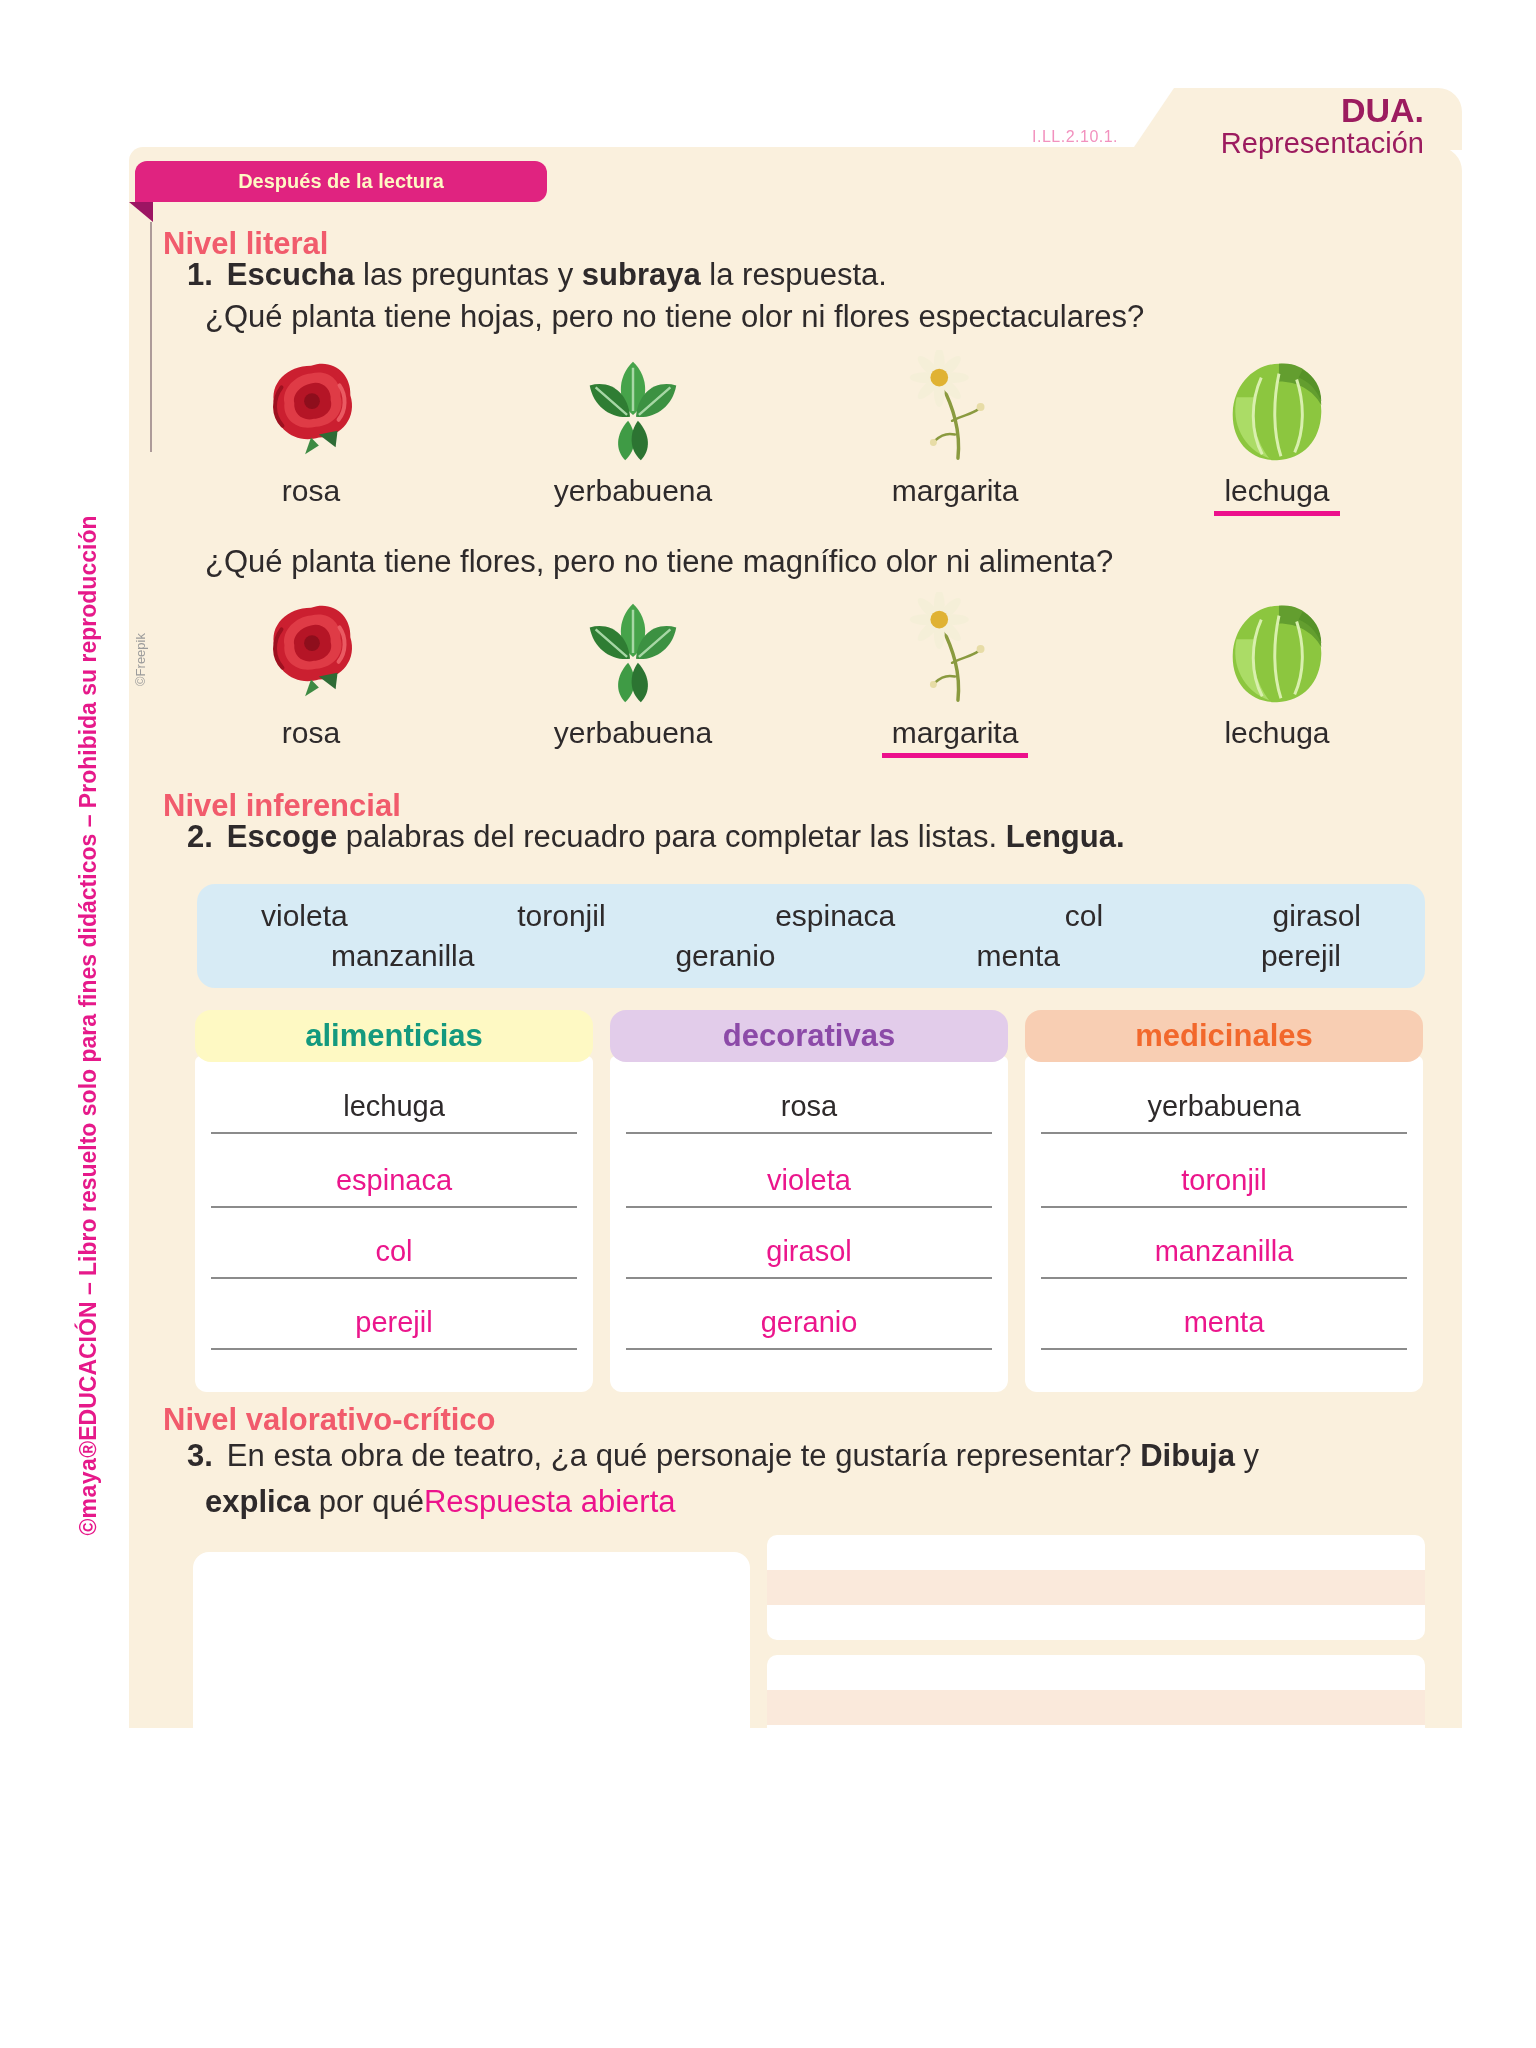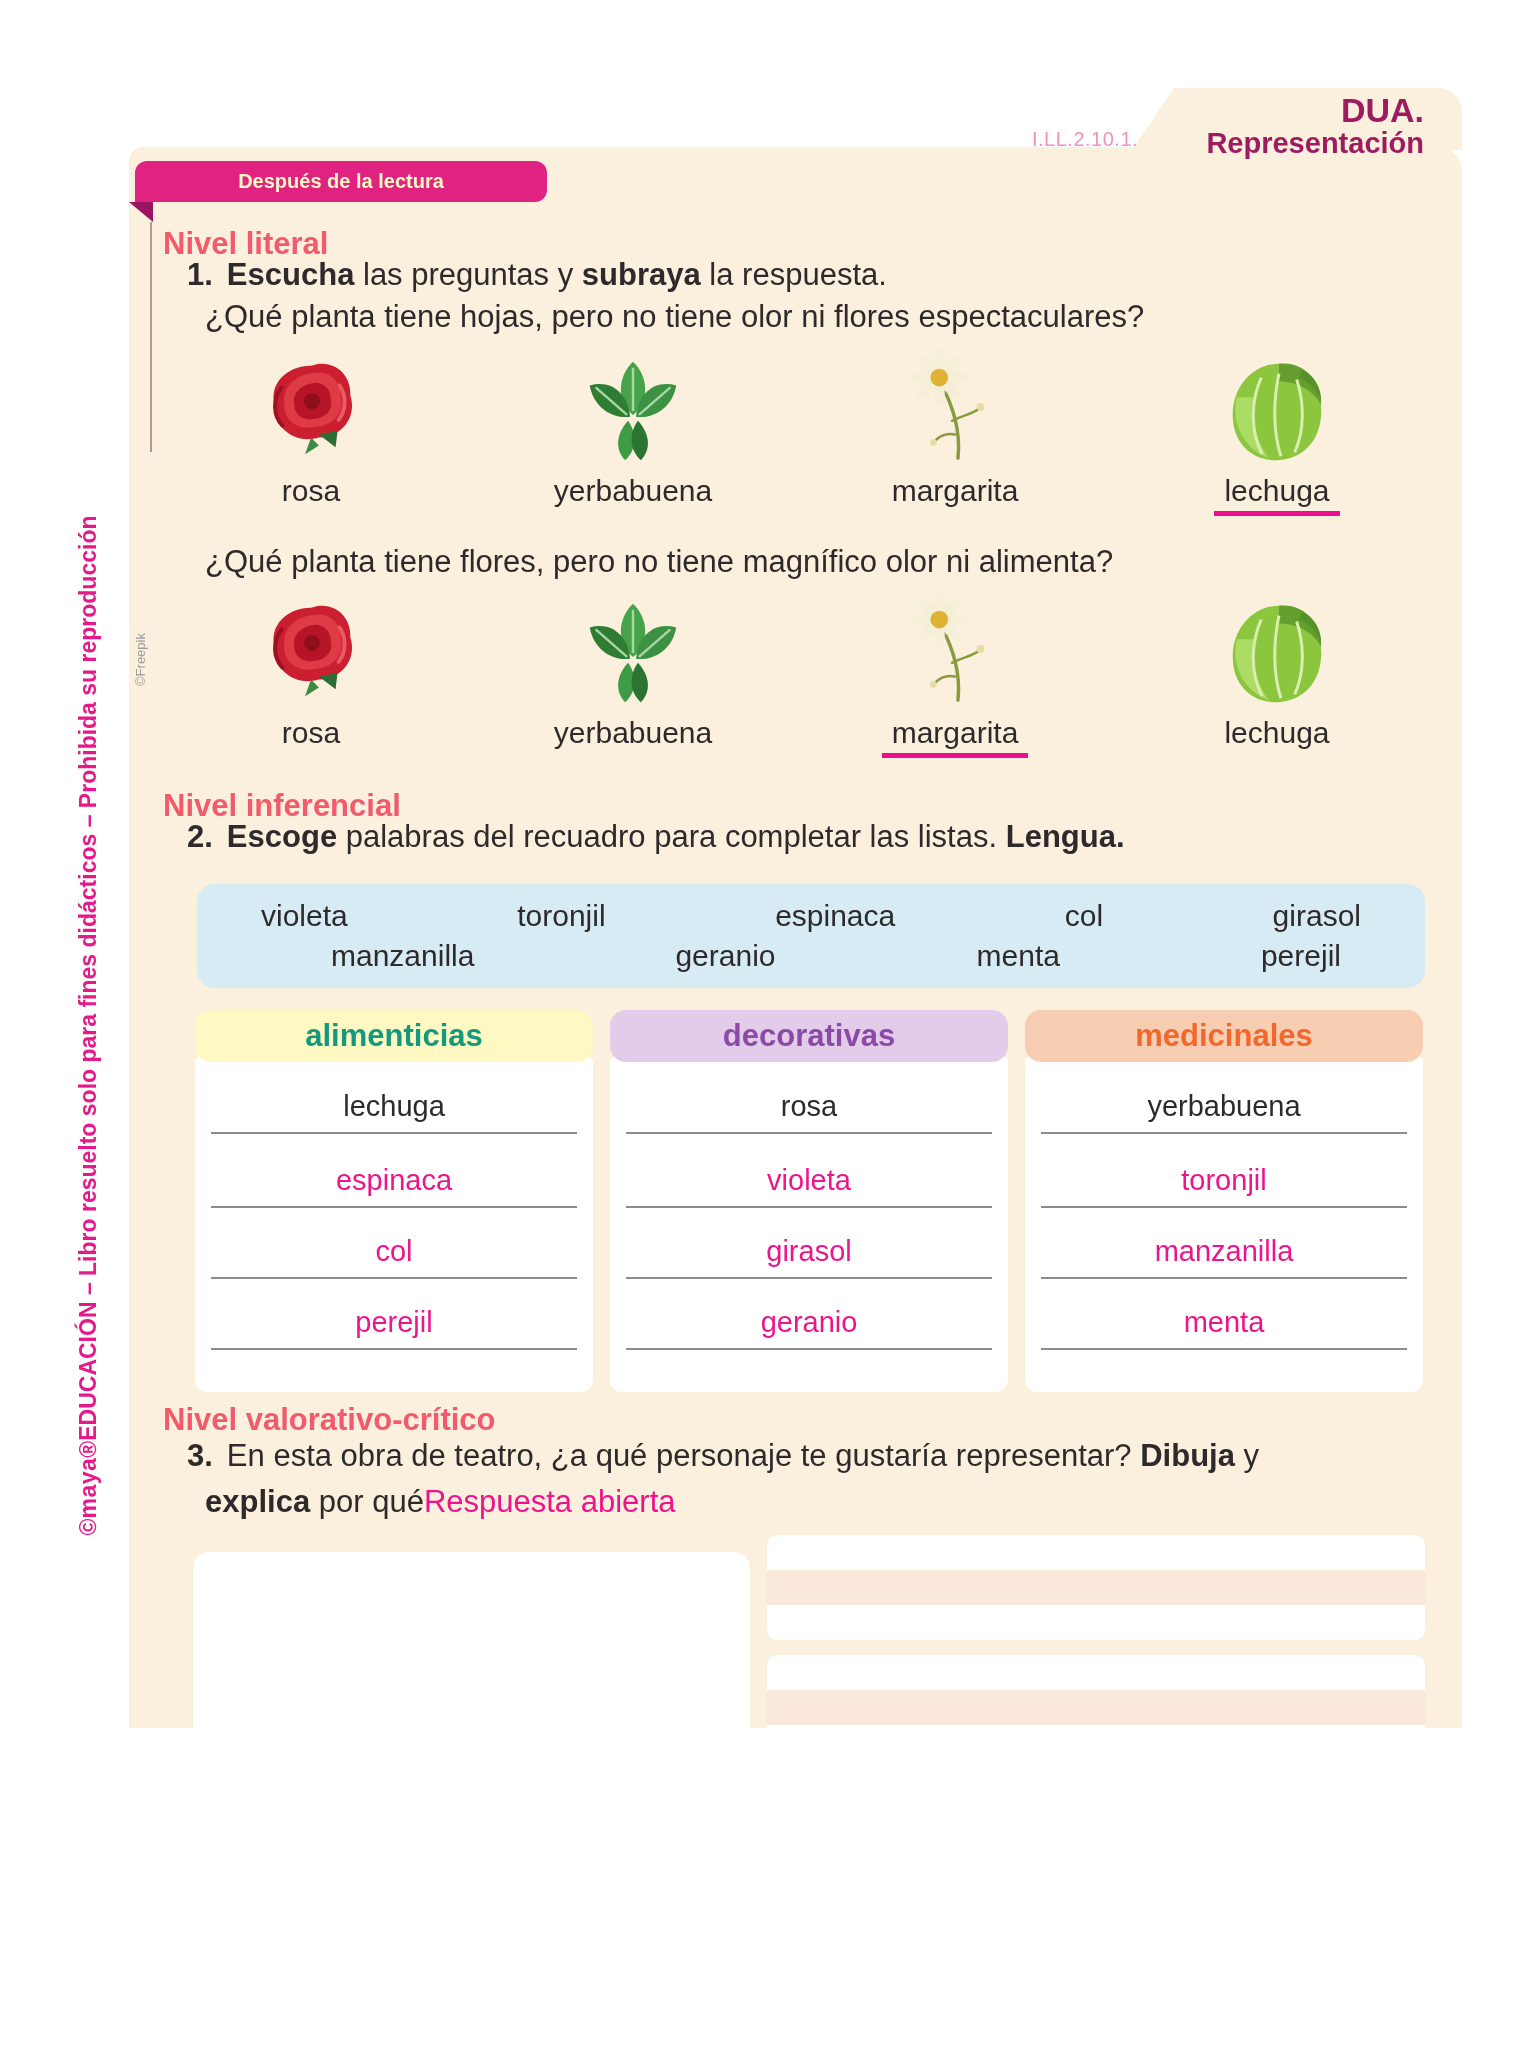--- a/index.html
+++ b/index.html
@@ -8,22 +8,22 @@
 
   
   .panel{position:absolute;left:129px;top:147px;width:1333px;height:1738px;
          background:#faf0dd;border-radius:14px 24px 24px 24px;}
   .dua-block{position:absolute;left:1174px;top:88px;width:288px;height:62px;
              background:#faf0dd;border-radius:0 24px 0 0;}
   .dua-tri{position:absolute;left:1132px;top:88px;width:0;height:0;
            border-bottom:62px solid #faf0dd;border-left:42px solid transparent;}
   .dua-text{position:absolute;right:112px;top:92px;text-align:right;color:#9c1c5f;line-height:1.06;}
   .dua-title{font-size:34px;font-weight:bold;}
-  .dua-subtitle{font-size:29px;font-weight:bold;margin-left:20px;}
-  .std-code{position:absolute;left:1032px;top:128px;font-size:20px;color:#f291be;letter-spacing:.5px;}
+  .dua-subtitle{font-size:29px;font-weight:normal;margin-left:20px;}
+  .std-code{position:absolute;left:1032px;top:128px;font-size:16px;color:#f291be;letter-spacing:.5px;}
 
   .tab{position:absolute;left:129px;top:161px;width:412px;height:41px;background:#e02380;
        border-radius:12px 12px 12px 0;color:#fef9c3;font-size:20px;font-weight:600;
        text-align:center;line-height:41px;margin-left:6px;}
   .fold{position:absolute;left:129px;top:202px;width:24px;height:20px;background:#9c1563;
         clip-path:polygon(0 0,100% 0,100% 100%);}
   .edge-line{position:absolute;left:150px;top:222px;width:2px;height:230px;background:#6e5560;opacity:.55;}
 
   
   .sidebar-copy{position:absolute;left:-532px;top:1012px;width:1240px;text-align:center;

